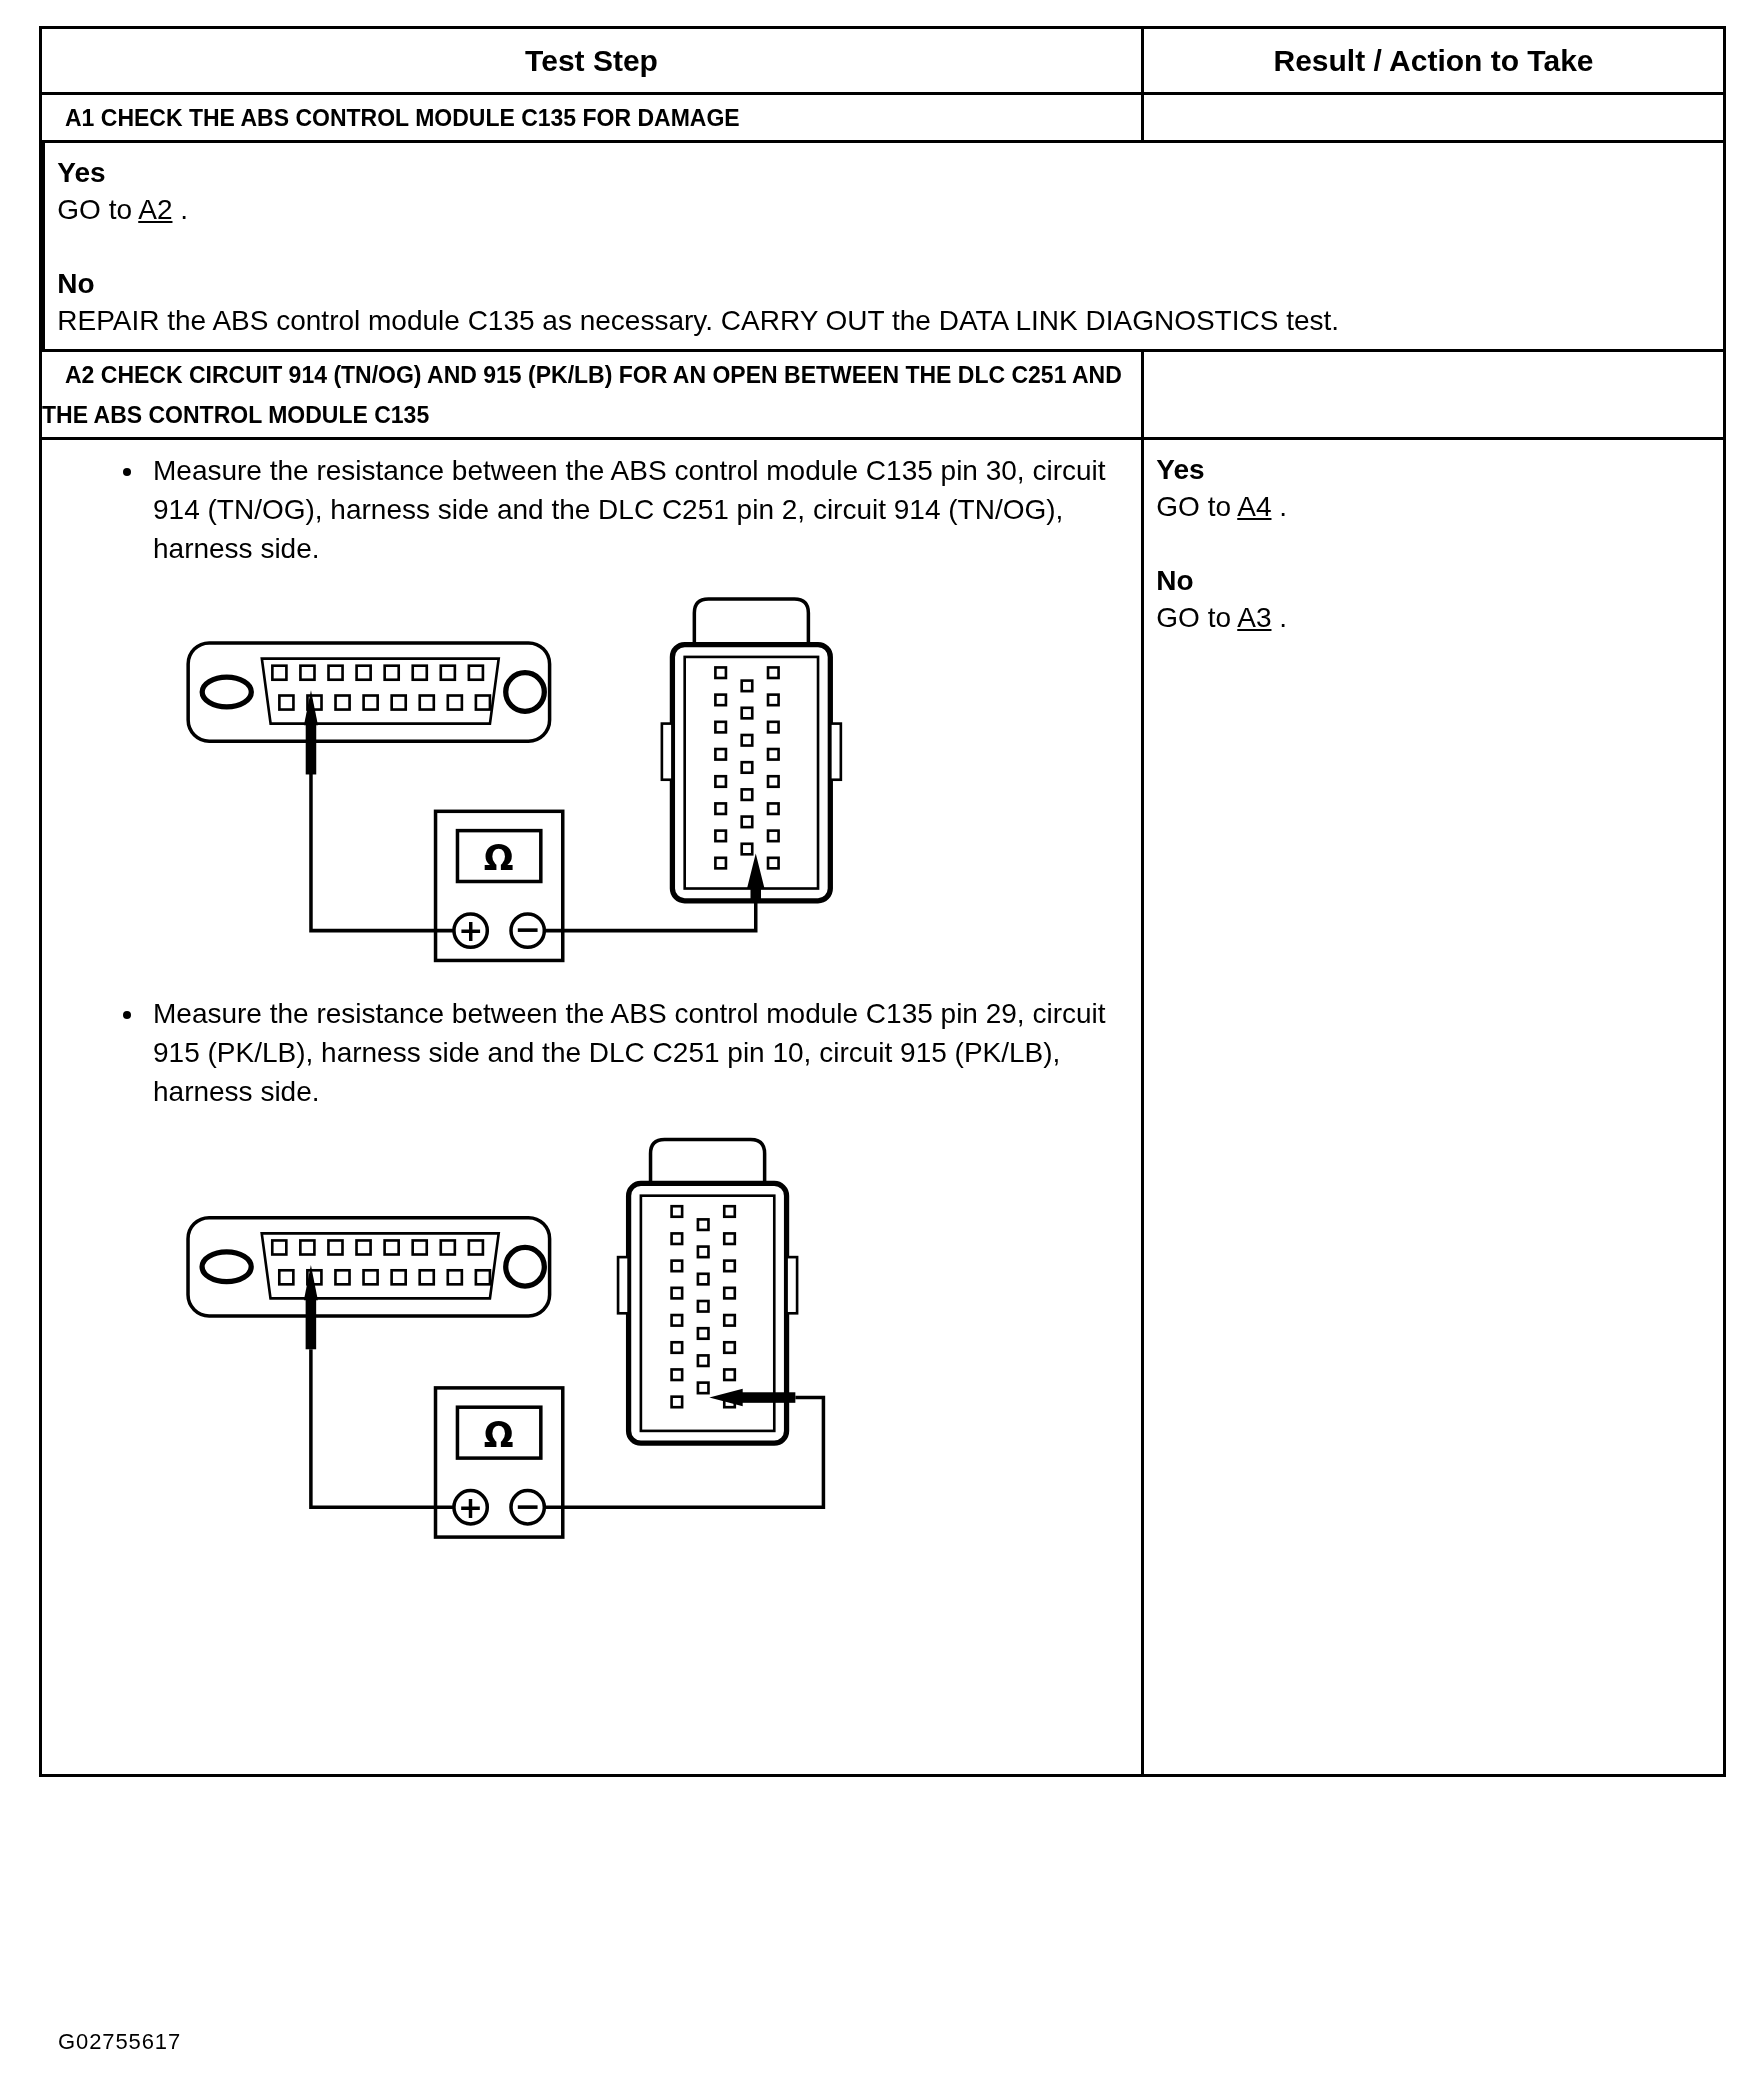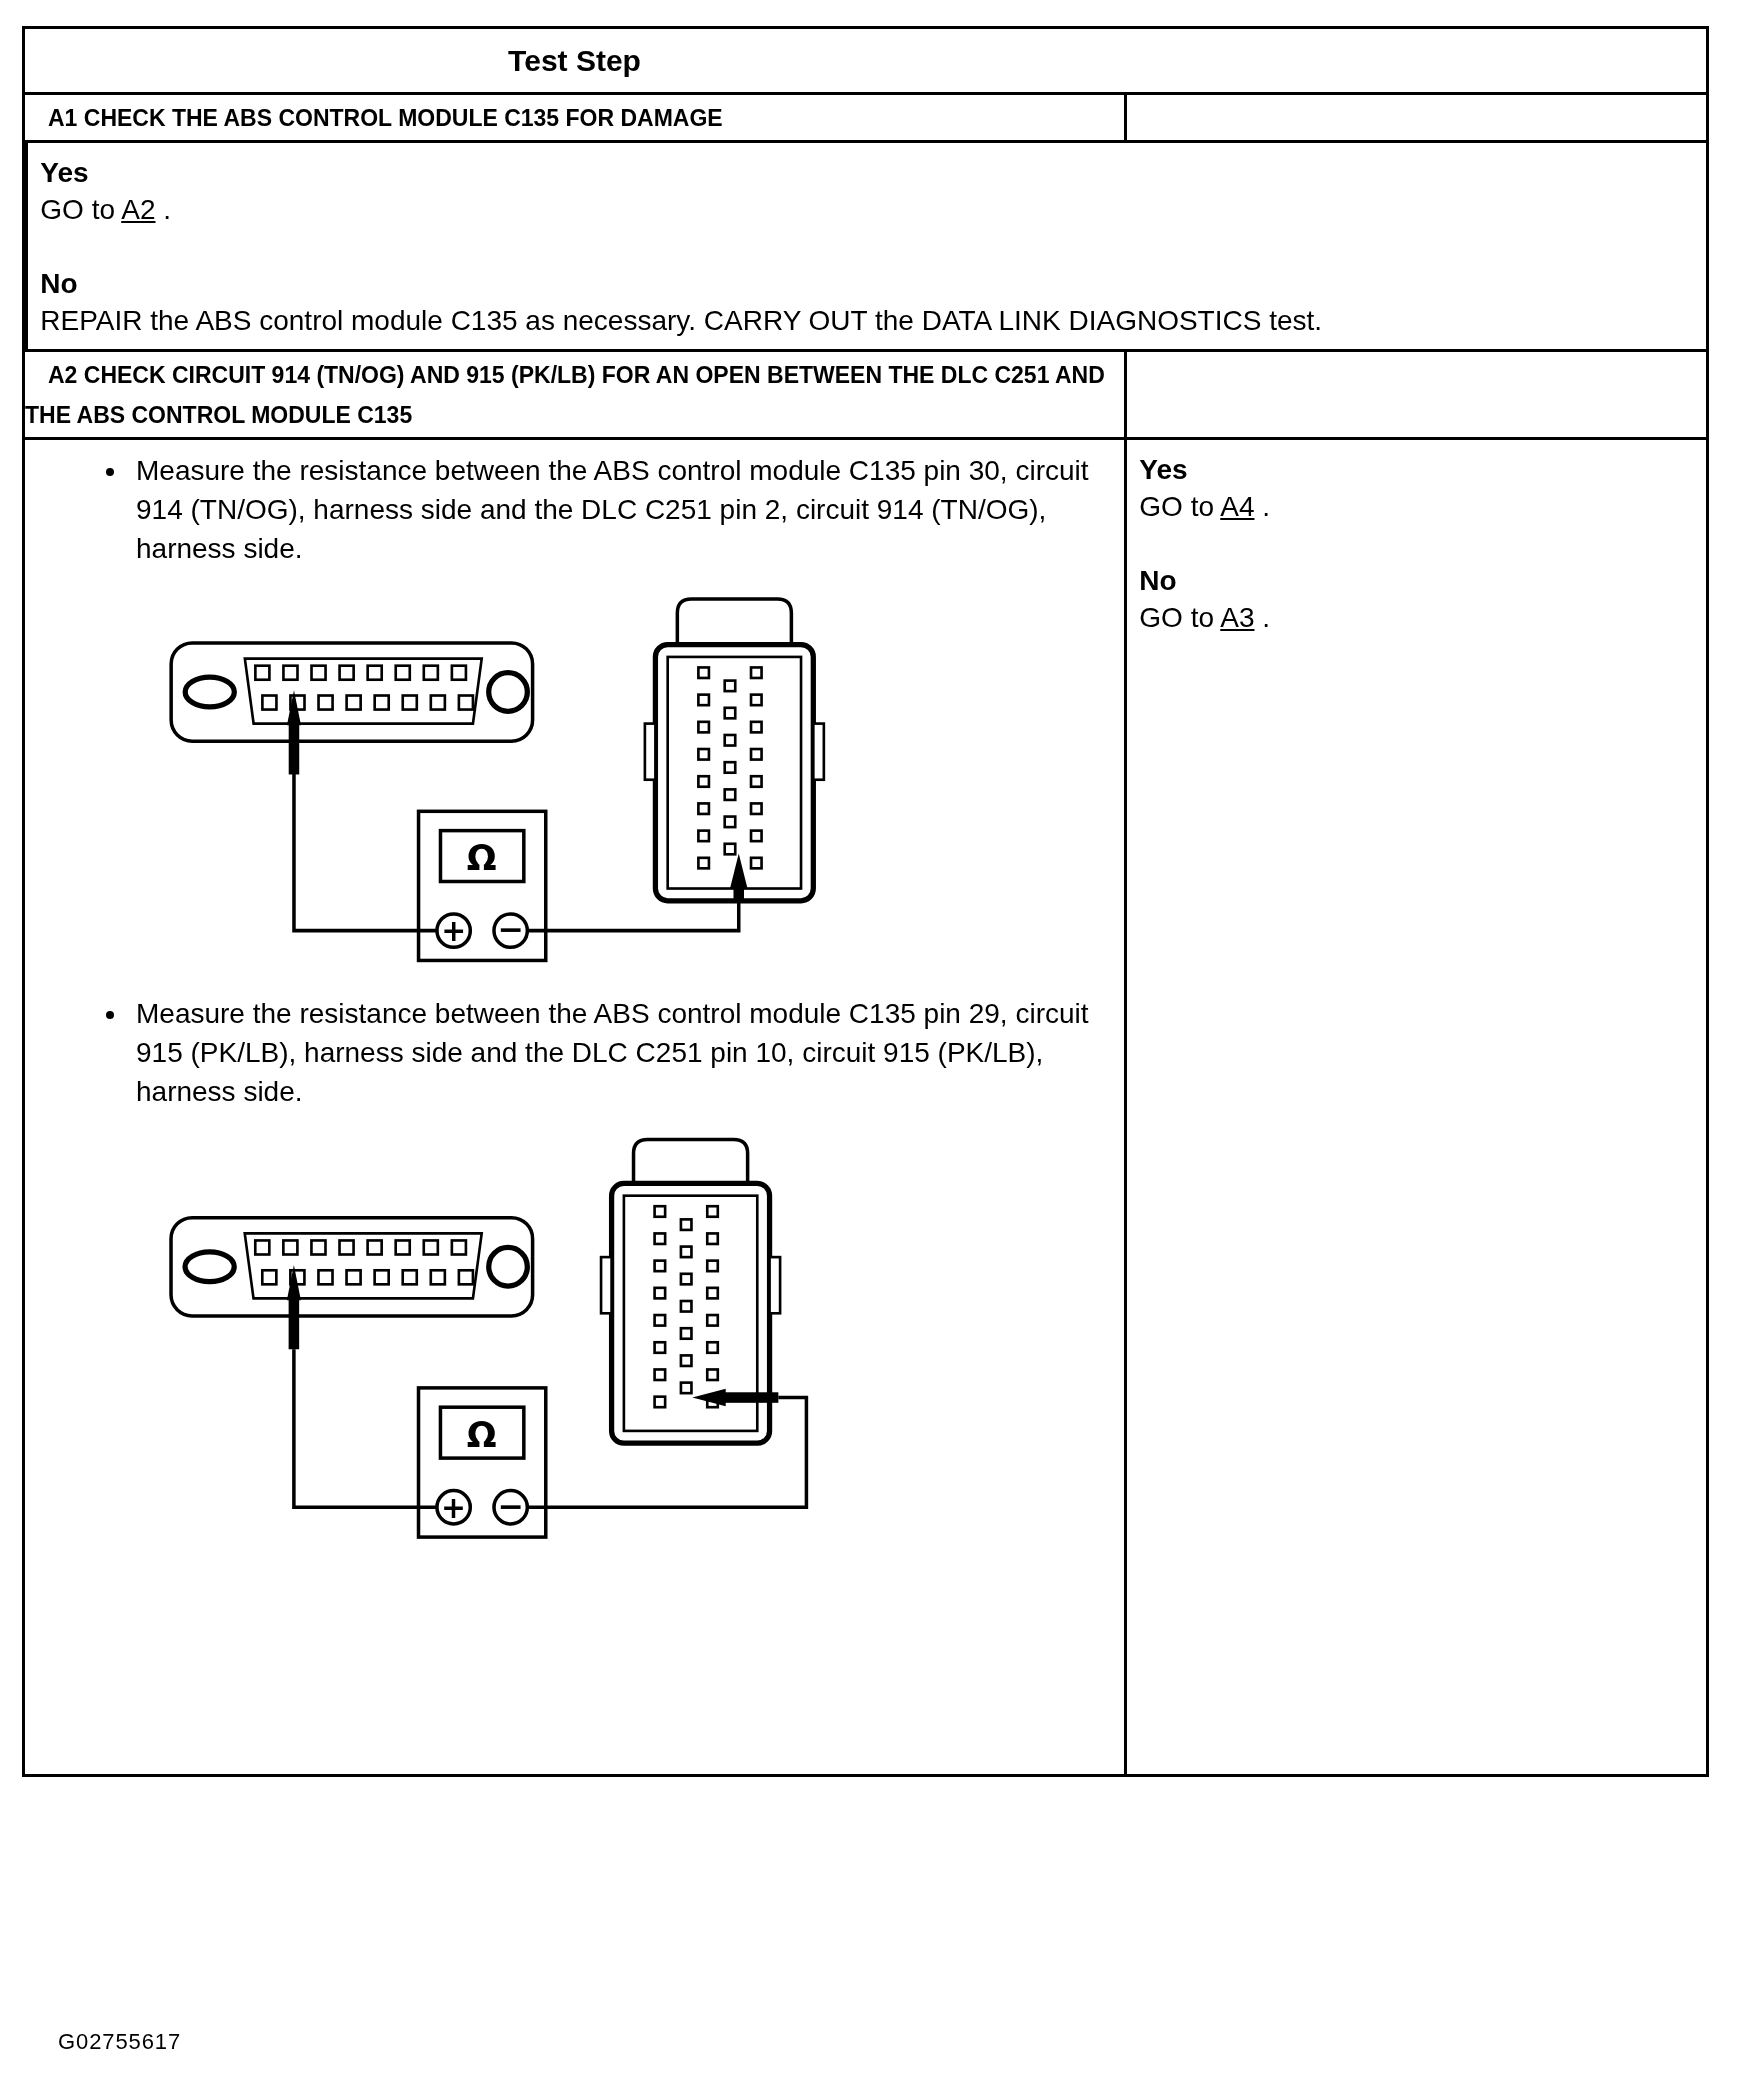--- a/index.html
+++ b/index.html
@@ -1,20 +1,20 @@
 <!DOCTYPE html>
 <html style="font-size:14px"><head>
 <meta charset="utf-8">
 <style>
   *{box-sizing:border-box}
   html,body{margin:0;padding:0}
   body{width:1764px;height:2085px;background:#fff;color:#000;
        font-family:"Liberation Sans",sans-serif;position:relative;overflow:hidden}
 
-  .doc-table{position:absolute;left:22px;top:26px;width:1687px;border:3.5px solid #000}
+  .doc-table{position:absolute;left:39px;top:26px;width:1687px;border:3.5px solid #000}
   .row{display:flex;align-items:stretch}
   .row + .row{border-top:3.5px solid #000}
   .cl{width:1099px}
   .cr{flex:1;border-left:3.5px solid #000}
 
   .th{font-weight:bold;font-size:30px;line-height:37px;text-align:center;padding:13px 7px}
 
   .sec-title{font-weight:bold;font-size:23px;line-height:40px;padding:2.6px 12.3px 2.6px 0}
   .sec-title p{margin:0;text-indent:23px}
 
@@ -45,20 +45,21 @@
 
   .figure-id{position:absolute;left:58px;top:2029px;font-size:22px;letter-spacing:0.9px}
 </style>
 </head>
 <body>
 
 <div class="doc-table">
 
   <div class="row">
     <div class="cl th">Test Step</div>
+    <div class="cr th">Result / Action to Take</div>
   </div>
 
   <div class="row">
     <div class="cl sec-title">
       <p>A1 CHECK THE ABS CONTROL MODULE C135 FOR DAMAGE</p>
     </div>
     <div class="cr"></div>
   </div>
 
   <div class="row">

